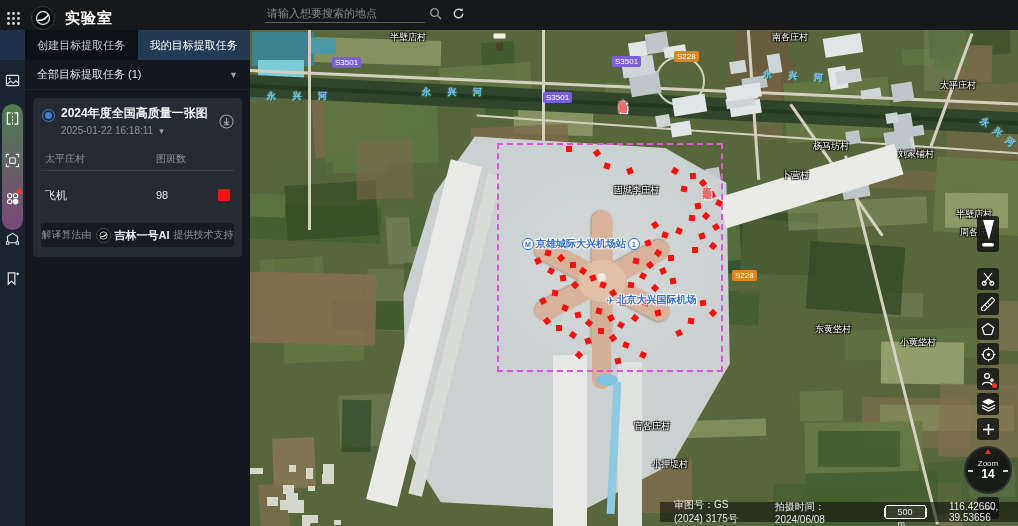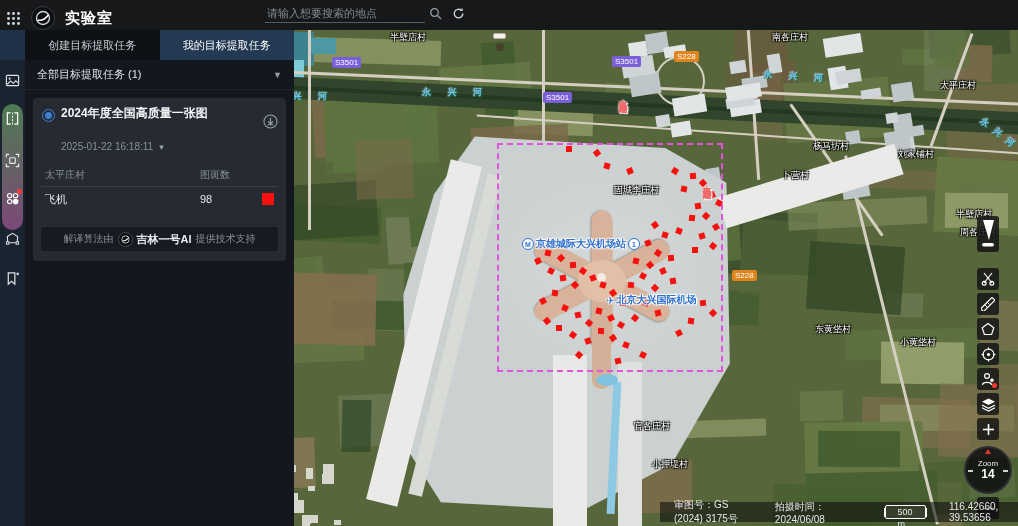--- a/index.html
+++ b/index.html
@@ -23,43 +23,43 @@
   .avatar{width:24px;height:24px;border-radius:50%;background:radial-gradient(circle at 35% 30%,#47566b,#10151c 70%);
     border:1px solid #2c2f34;}
   
   .sidebar{position:absolute;left:0;top:30px;width:25px;height:496px;background:#1a2330;z-index:40;}
   .sidebar .topcap{position:absolute;left:0;top:0;width:25px;height:30px;background:#1f3048;}
   .rail-pill{position:absolute;left:2px;top:74px;width:21px;height:126px;border-radius:11px;
     background:linear-gradient(#4e7b51,#7c4878);}
   .rail-icon{position:absolute;left:4px;width:17px;height:17px;display:flex;align-items:center;justify-content:center;}
   .rail-dot{position:absolute;width:5px;height:5px;border-radius:50%;background:#ff3b30;}
   
-  .panel{position:absolute;left:25px;top:30px;width:269px;height:496px;background:#14181e;z-index:40;}
+  .panel{position:absolute;left:25px;top:30px;width:225px;height:496px;background:#14181e;z-index:40;}
   .tabs{display:flex;height:30px;background:#0e1216;}
   .tab{flex:1;display:flex;align-items:center;justify-content:center;font-size:11px;color:#c8cdd3;cursor:pointer;}
   .tab.active{background:#233a52;color:#fff;}
   .filter-row{height:29px;display:flex;align-items:center;justify-content:space-between;
     padding:0 12px;border-bottom:1px solid #1d232b;color:#dfe3e8;font-size:11px;}
   .caret{color:#9aa0a8;font-size:9px;margin-left:6px;}
   .task-card{margin:8px;background:#262b33;border-radius:4px;padding:8px 8px 10px 8px;}
   .tc-head{display:flex;align-items:flex-start;}
   .radio{width:11px;height:11px;border-radius:50%;border:1.5px solid #3d7fd0;margin:3px 6px 0 1px;
     display:inline-block;position:relative;flex:none;}
   .radio::after{content:"";position:absolute;left:2px;top:2px;width:7px;height:7px;border-radius:50%;background:#3d7fd0;}
   .tc-titles{flex:1;}
   .tc-title{color:#f2f4f6;font-size:12px;font-weight:600;line-height:15px;}
-  .tc-time{color:#8a9099;font-size:10px;margin-top:20px;}
+  .tc-time{color:#8a9099;font-size:10px;margin-top:4px;}
   .tc-dl{flex:none;margin-top:8px;}
   .tc-table{margin-top:12px;font-size:10px;}
   .tc-row{display:flex;align-items:center;height:24px;padding:0 4px;}
   .tc-row.head{color:#8a9099;border-bottom:1px solid #3a4048;height:22px;}
   .tc-row .c1{flex:1;}
   .tc-row .c2{width:58px;}
   .tc-row .c3{width:16px;display:flex;justify-content:flex-end;}
-  .tc-row.body{color:#e4e7eb;font-size:11px;margin-top:0;}
+  .tc-row.body{color:#e4e7eb;font-size:11px;margin-top:12px;}
   .swatch{width:12px;height:12px;display:inline-block;}
   .tc-footer{margin-top:16px;background:#171a20;border-radius:3px;height:24px;display:flex;
     align-items:center;justify-content:center;gap:4px;color:#8a9099;font-size:10px;}
   .tc-footer b{color:#e8eaee;font-size:11px;}
   .mini-logo{width:13px;height:13px;border-radius:50%;background:#0c0d10;border:1px solid #4a4d52;
     display:inline-flex;align-items:center;justify-content:center;}
   
   .map{position:absolute;left:250px;top:30px;width:768px;height:496px;background:#58663c;overflow:hidden;}
   .patch,.block{position:absolute;}
   .road{position:absolute;background:#d5cfc2;}

